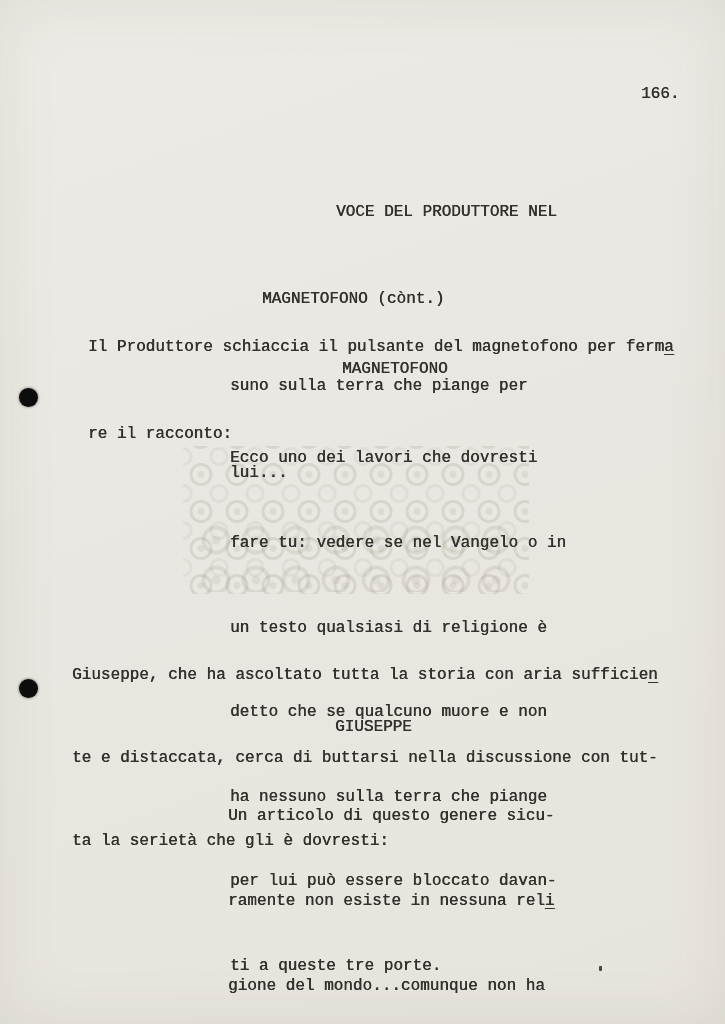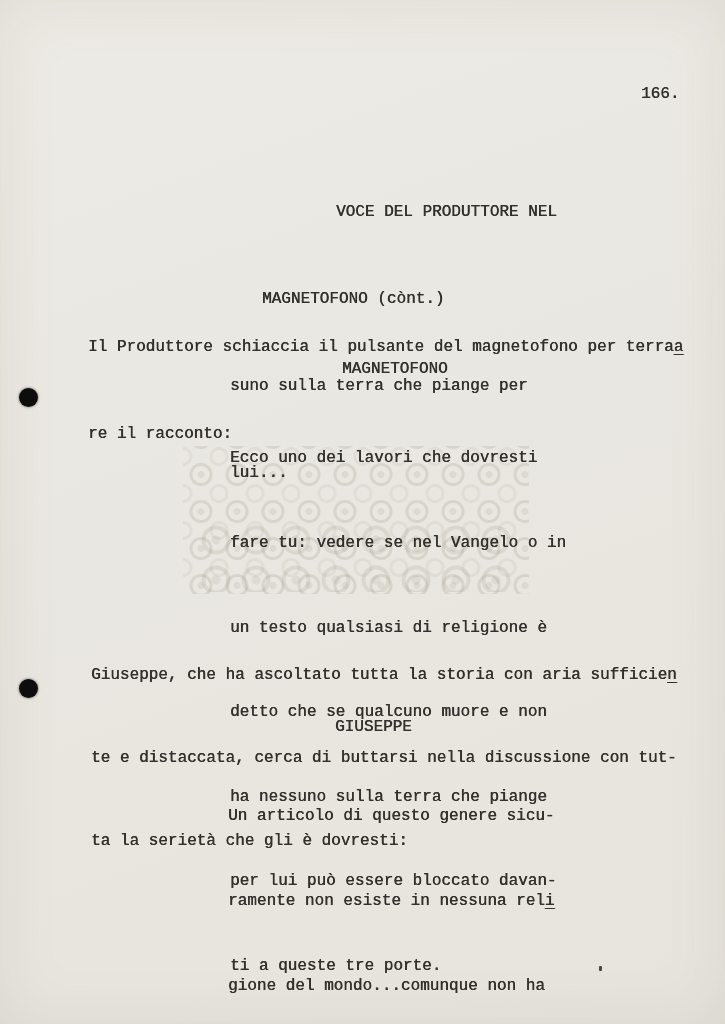--- a/index.html
+++ b/index.html
@@ -22,21 +22,21 @@
   }
   .line { display:block; }
   .uline { text-decoration:underline; text-underline-offset:3px; }
   .page-number { top:84px; left:641px; line-height:20px; }
   .voice-block { top:140px; left:230px; line-height:29px; }
   .voice-cue-1 { margin-left:106px; }
   .voice-cue-2 { margin-left:32px; }
   .action-1 { top:275px; left:88px; line-height:29px; }
   .cue-produttore { top:359px; left:342px; line-height:20px; }
   .speech-1 { top:388px; left:230px; line-height:28.2px; }
-  .action-2 { top:607px; left:91px; line-height:27.6px; }
+  .action-2 { top:607px; left:72px; line-height:27.6px; }
   .cue-giuseppe { top:717px; left:335px; line-height:20px; }
   .speech-2 { top:745px; left:228px; line-height:28.4px; }
   .hole {
     position:absolute; left:19px; width:19px; height:19px;
     border-radius:50%; background:#0d0d0d;
     box-shadow:0 0 2px 1px rgba(60,55,45,0.35);
   }
   .hole-top { top:388px; }
   .hole-bottom { top:679px; }
   .speck {
@@ -75,21 +75,21 @@
   <div class="txt page-number">166.</div>
 
   <div class="txt voice-block">
     <span class="line voice-cue-1">VOCE DEL PRODUTTORE NEL</span>
     <span class="line voice-cue-2">MAGNETOFONO (cònt.)</span>
     <span class="line">suno sulla terra che piange per</span>
     <span class="line">lui...</span>
   </div>
 
   <div class="txt action-1">
-    <span class="line"><span>Il Produttore schiaccia il pulsante del magnetofono per terra</span><span class="uline">a</span></span>
+    <span class="line"><span>Il Produttore schiaccia il pulsante del magnetofono per ferm</span><span class="uline">a</span></span>
     <span class="line">re il racconto:</span>
   </div>
 
   <div class="txt cue-produttore">MAGNETOFONO</div>
 
   <div class="txt speech-1">
     <span class="line">Ecco uno dei lavori che dovresti</span>
     <span class="line">fare tu: vedere se nel Vangelo o in</span>
     <span class="line">un testo qualsiasi di religione è</span>
     <span class="line">detto che se qualcuno muore e non</span>

